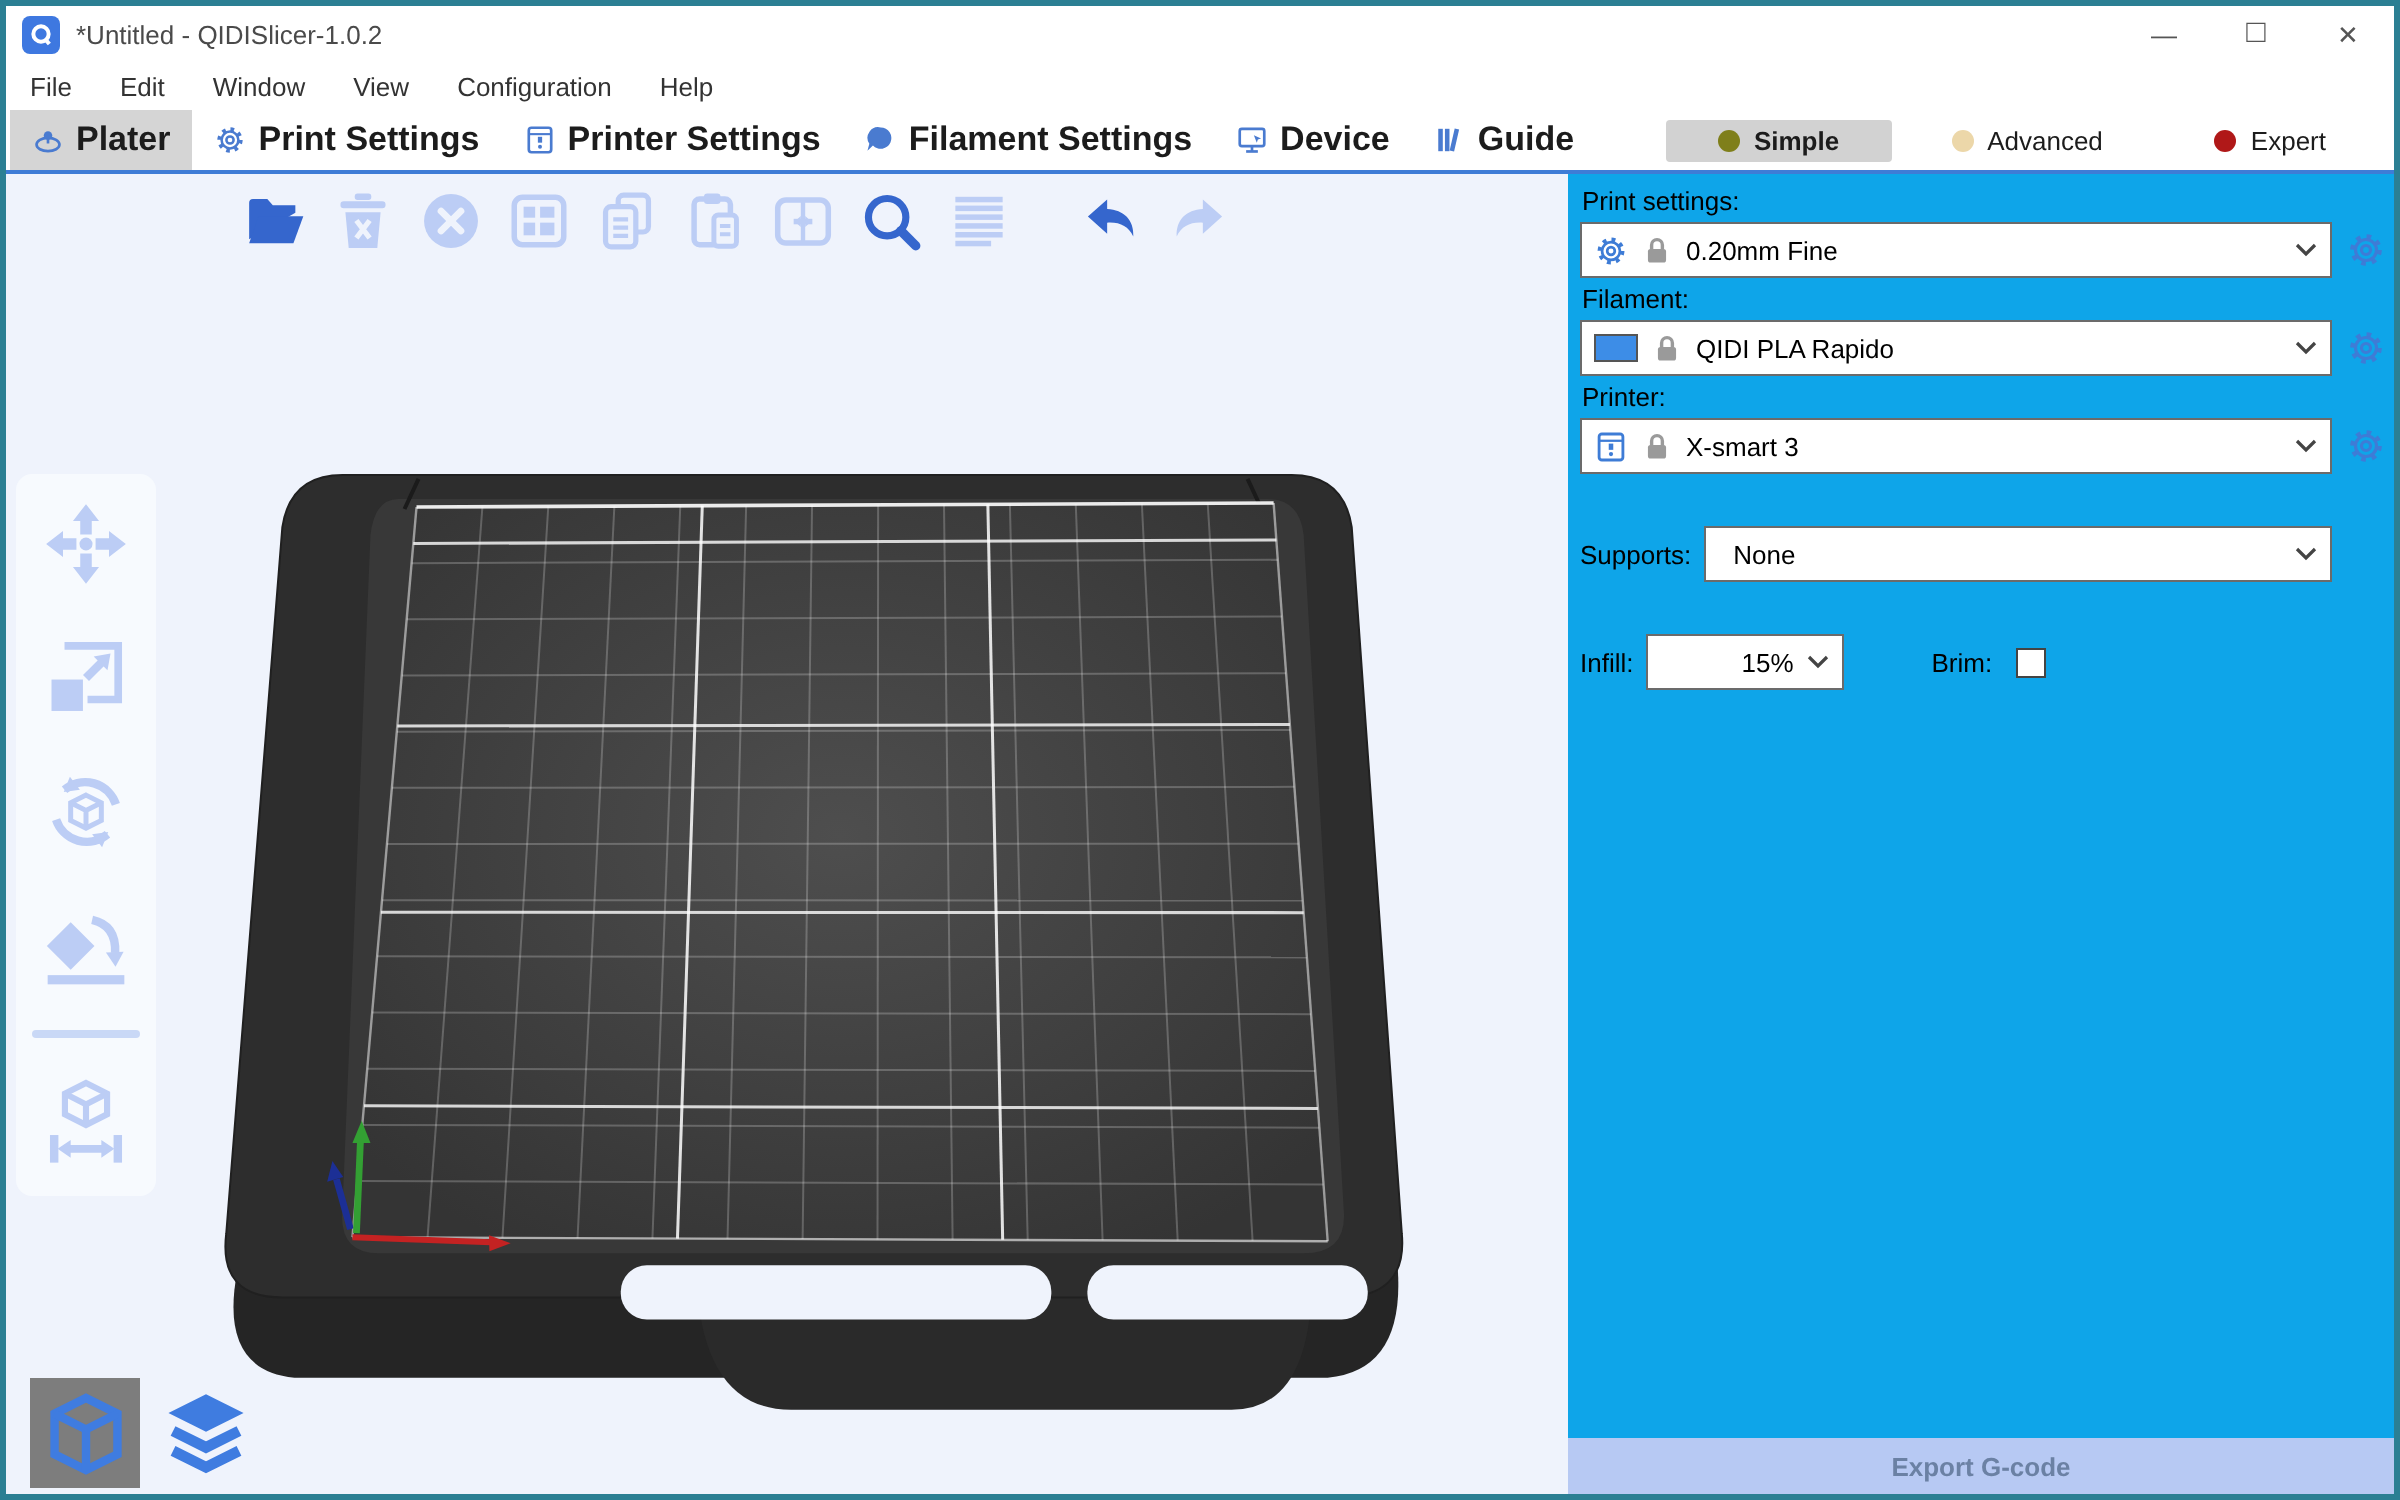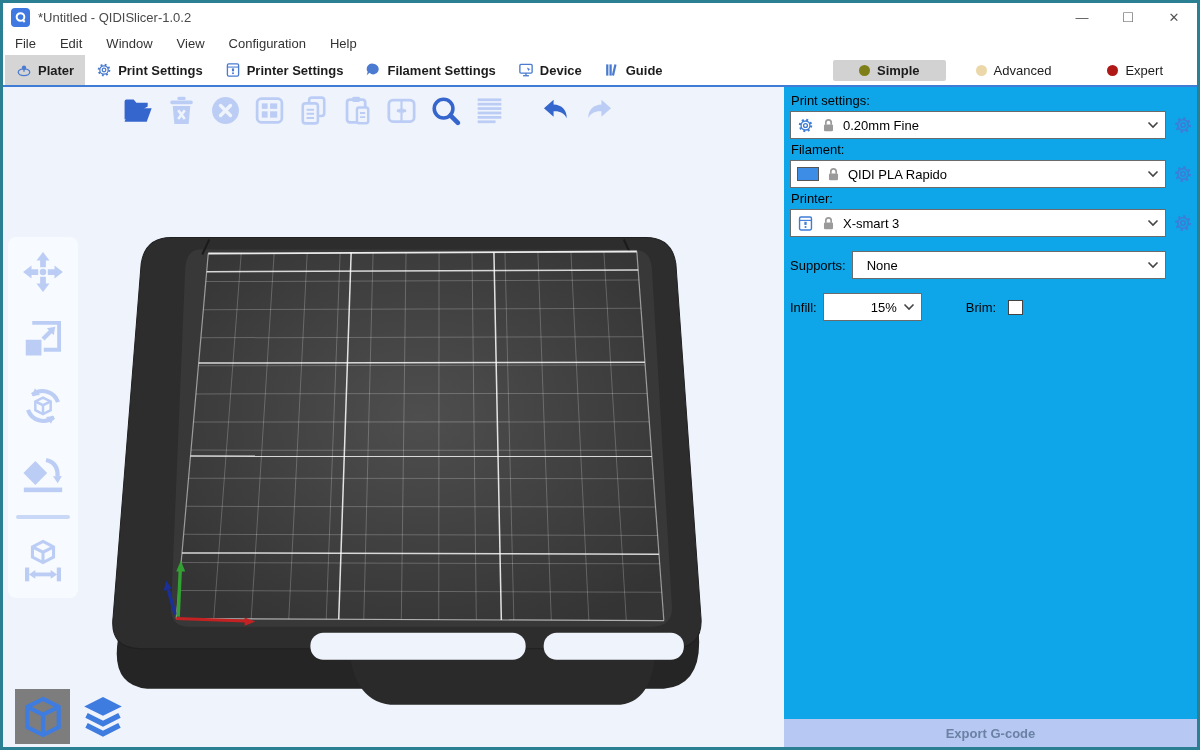--- a/index.html
+++ b/index.html
@@ -9,21 +9,21 @@
   .titlebar{height:28px;display:flex;align-items:center;padding-left:8px;background:#fff;flex:0 0 auto;}
   .logo{width:19px;height:19px;border-radius:4px;background:#3e78e0;display:flex;align-items:center;justify-content:center;flex:0 0 auto;}
   .title-text{margin-left:8px;font-size:13px;color:#4a4a4a;}
   .win-controls{margin-left:auto;display:flex;height:100%;}
   .win-btn{width:46px;height:100%;display:flex;align-items:center;justify-content:center;color:#555;font-size:13px;cursor:default;}
   
   .menubar{height:24px;display:flex;align-items:center;padding-left:0;background:#fff;flex:0 0 auto;}
   .menu-item{padding:0 12px;font-size:13px;color:#333;}
   
   .tabbar{height:32px;display:flex;align-items:stretch;background:#fff;border-bottom:2px solid #3e7cd6;flex:0 0 auto;padding-left:2px;}
-  .tab{display:flex;align-items:center;gap:6px;padding:0 11px;font-size:13px;font-weight:700;color:#1c1c1c;}
+  .tab{display:flex;align-items:center;gap:6px;padding:0 11px;font-size:17px;font-weight:700;color:#1c1c1c;}
   .tab.selected{background:#d5d5d5;}
   .tab .ticon{width:16px;height:16px;color:#4a7bd0;}
   .modes{margin-left:auto;display:flex;align-items:center;gap:4px;padding-right:8px;}
   .mode{display:flex;align-items:center;gap:7px;padding:3px 26px;font-size:13px;color:#1c1c1c;border-radius:2px;}
   .mode.selected{background:#d2d2d2;font-weight:700;}
   .dot{width:11px;height:11px;border-radius:50%;}
   
   .main{flex:1;display:flex;min-height:0;}
   .viewport{flex:1;position:relative;background:#eff3fc;overflow:hidden;}
   .bed-svg{position:absolute;left:0;top:0;width:100%;height:100%;}
@@ -52,21 +52,21 @@
   .combo{flex:1;height:28px;border:1px solid #6b6b6b;display:flex;align-items:center;padding:0 6px;background:#fff;gap:6px;}
   .combo .ci{width:17px;height:17px;flex:0 0 auto;}
   .combo-text{font-size:13px;color:#000;flex:1;white-space:nowrap;overflow:hidden;}
   .chev{width:12px;height:8px;flex:0 0 auto;}
   .gear-btn{width:23px;height:24px;border:none;background:transparent;padding:0;display:flex;align-items:center;justify-content:center;}
   .gear-btn svg{width:20px;height:20px;color:#3e7cd6;}
   .no-gear{margin-right:28px;gap:24px;}
   .swatch{width:22px;height:14px;border:1px solid #555;flex:0 0 auto;}
   .blue-ic{color:#3e7cd6;}
   .gray-ic{color:#9a9a9a;}
-  .row-inline{display:flex;align-items:center;margin-top:14px;}
+  .row-inline{display:flex;align-items:center;margin-top:26px;}
   .inline-label{font-size:13px;color:#000;margin-right:6px;}
   .combo.small{flex:0 0 72px;padding-left:47px;}
   .checkbox{width:15px;height:15px;border:1px solid #444;background:#fff;display:inline-block;margin-left:6px;}
   .export-btn{height:28px;width:100%;border:none;background:#b7c9f3;color:#6b81a4;font-size:13px;font-weight:700;flex:0 0 auto;}
   .hidden-defs{position:absolute;width:0;height:0;overflow:hidden;}
 </style>
 </head>
 <body>
 
 <svg class="hidden-defs" aria-hidden="true">

